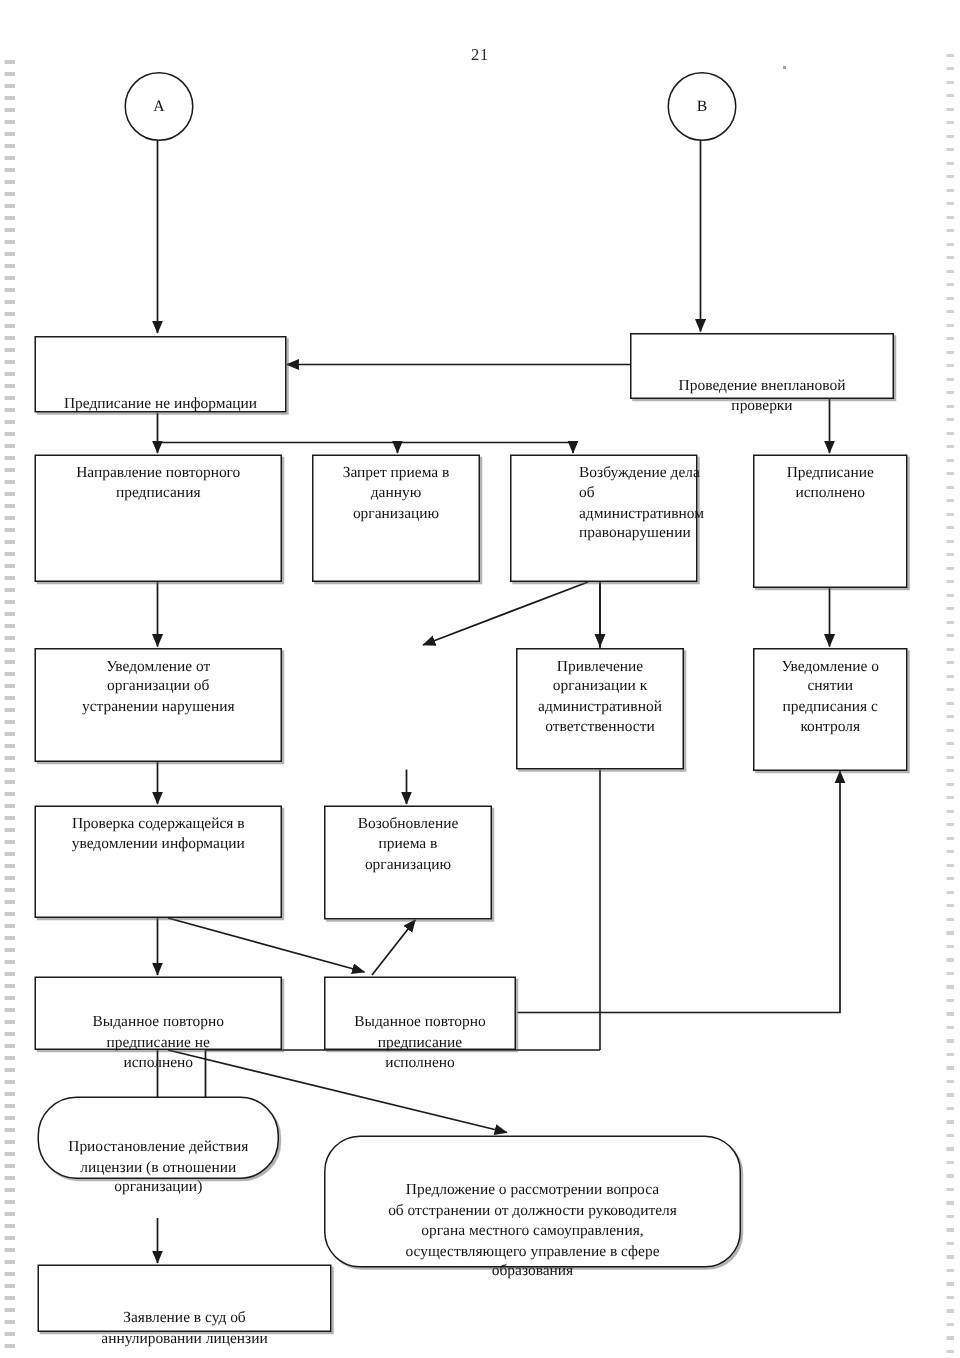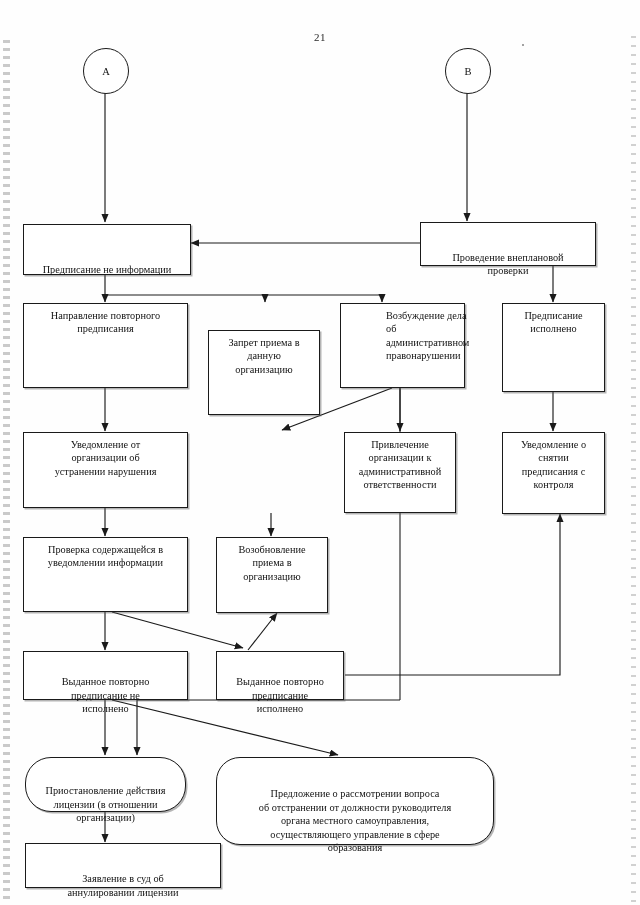--- a/index.html
+++ b/index.html
@@ -121,21 +121,21 @@
   </div>
 
   <div class="nodebox mid-align" style="left:420px;top:222px;width:176px;height:44px;">
     <div class="txt">Проведение внеплановой<br>проверки</div>
   </div>
 
   <div class="nodebox top-align" style="left:23px;top:303px;width:165px;height:85px;">
     <div class="txt">Направление повторного<br>предписания</div>
   </div>
 
-  <div class="nodebox top-align" style="left:208px;top:303px;width:112px;height:85px;margin-top:27px;">
+  <div class="nodebox top-align" style="left:208px;top:303px;width:112px;height:85px;">
     <div class="txt">Запрет приема в<br>данную<br>организацию</div>
   </div>
 
   <div class="nodebox top-align left-txt" style="left:340px;top:303px;width:125px;height:85px;">
     <div class="txt">Возбуждение дела<br>об<br>административном<br>правонарушении</div>
   </div>
 
   <div class="nodebox top-align" style="left:502px;top:303px;width:103px;height:89px;">
     <div class="txt">Предписание<br>исполнено</div>
   </div>
@@ -162,21 +162,21 @@
   </div>
 
   <div class="nodebox mid-align" style="left:23px;top:651px;width:165px;height:49px;">
     <div class="txt">Выданное повторно<br>предписание  не<br>исполнено</div>
   </div>
 
   <div class="nodebox mid-align" style="left:216px;top:651px;width:128px;height:49px;">
     <div class="txt">Выданное повторно<br>предписание<br>исполнено</div>
   </div>
 
-  <div class="nodebox mid-align" style="left:25px;top:757px;width:161px;height:55px;border-radius:26px;">
+  <div class="nodebox mid-align" style="left:25px;top:731px;width:161px;height:55px;border-radius:26px;">
     <div class="txt">Приостановление действия<br>лицензии (в отношении<br>организации)</div>
   </div>
 
   <div class="nodebox mid-align" style="left:216px;top:757px;width:278px;height:88px;border-radius:24px;">
     <div class="txt">Предложение о рассмотрении вопроса<br>об отстранении от должности руководителя<br>органа местного самоуправления,<br>осуществляющего управление в сфере<br>образования</div>
   </div>
 
   <div class="nodebox mid-align" style="left:25px;top:843px;width:196px;height:45px;">
     <div class="txt">Заявление в суд об<br>аннулировании лицензии</div>
   </div>

